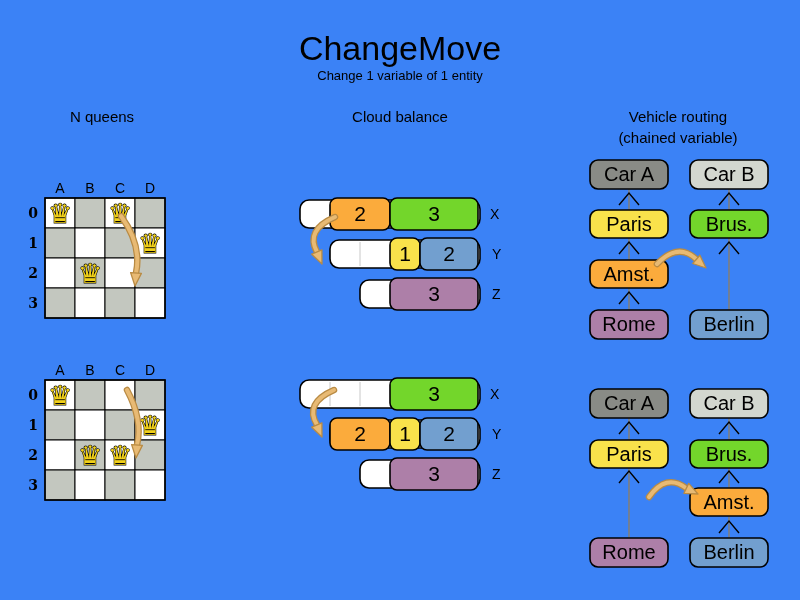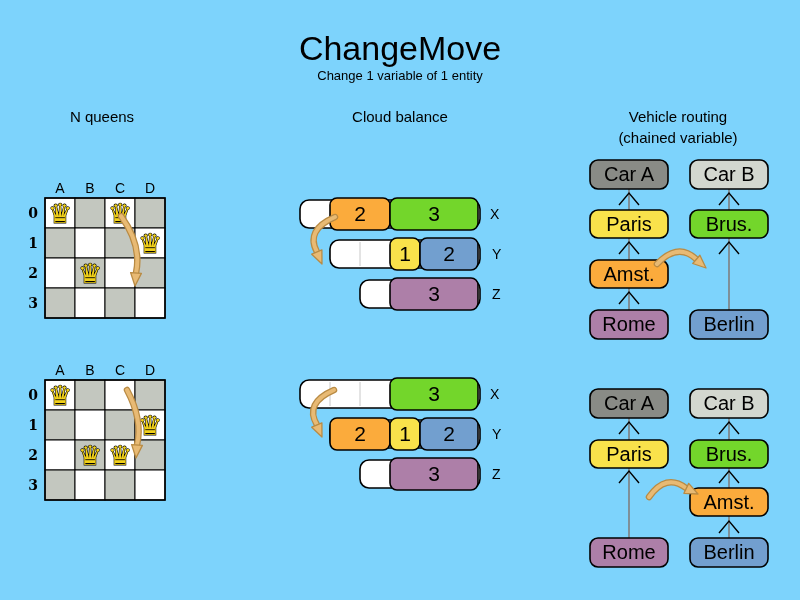--- a/index.html
+++ b/index.html
@@ -1,16 +1,16 @@
 <!DOCTYPE html>
 <html style="--orange: #FBAB3C; --green: #73D62B; --blue: #729FCF; --yellow: #F9E24B; --purple: #AD7FA8; --car_a_gray: #898B86; --car_b_gray: #D3D7CF; --board_gray: #C3C7BF; --queen_gold: #F2D118; --arrow_fill: #E8BA74; --arrow_outline: #B98B44; --chain_line: #7F7F7F; --divider: #C8C8C8;"><head>
 <meta charset="utf-8">
 <style>
   html,body{margin:0;padding:0;background:#ffffff;}
-  .stage{position:relative;width:800px;height:600px;font-family:"Liberation Sans",sans-serif;background:#7dd3fc;overflow:hidden;}
+  .stage{position:relative;width:800px;height:600px;font-family:"Liberation Sans",sans-serif;background:#3b82f6;overflow:hidden;}
   svg{display:block;}
   svg text{fill:#000;font-family:"Liberation Sans",sans-serif;}
   .title{font-size:34px;text-anchor:middle;}
   .subtitle{font-size:13px;text-anchor:middle;}
   .section-title{font-size:15px;text-anchor:middle;}
   .col-label{font-size:14px;text-anchor:middle;}
   .row-label{font-size:14px;font-family:"DejaVu Serif",serif;font-weight:bold;text-anchor:middle;}
   .cell-white{fill:#ffffff;stroke:#000;stroke-width:1;}
   .cell-gray{fill:var(--board_gray);stroke:#000;stroke-width:1;}
   .board-border{fill:none;stroke:#000;stroke-width:1.6;}

